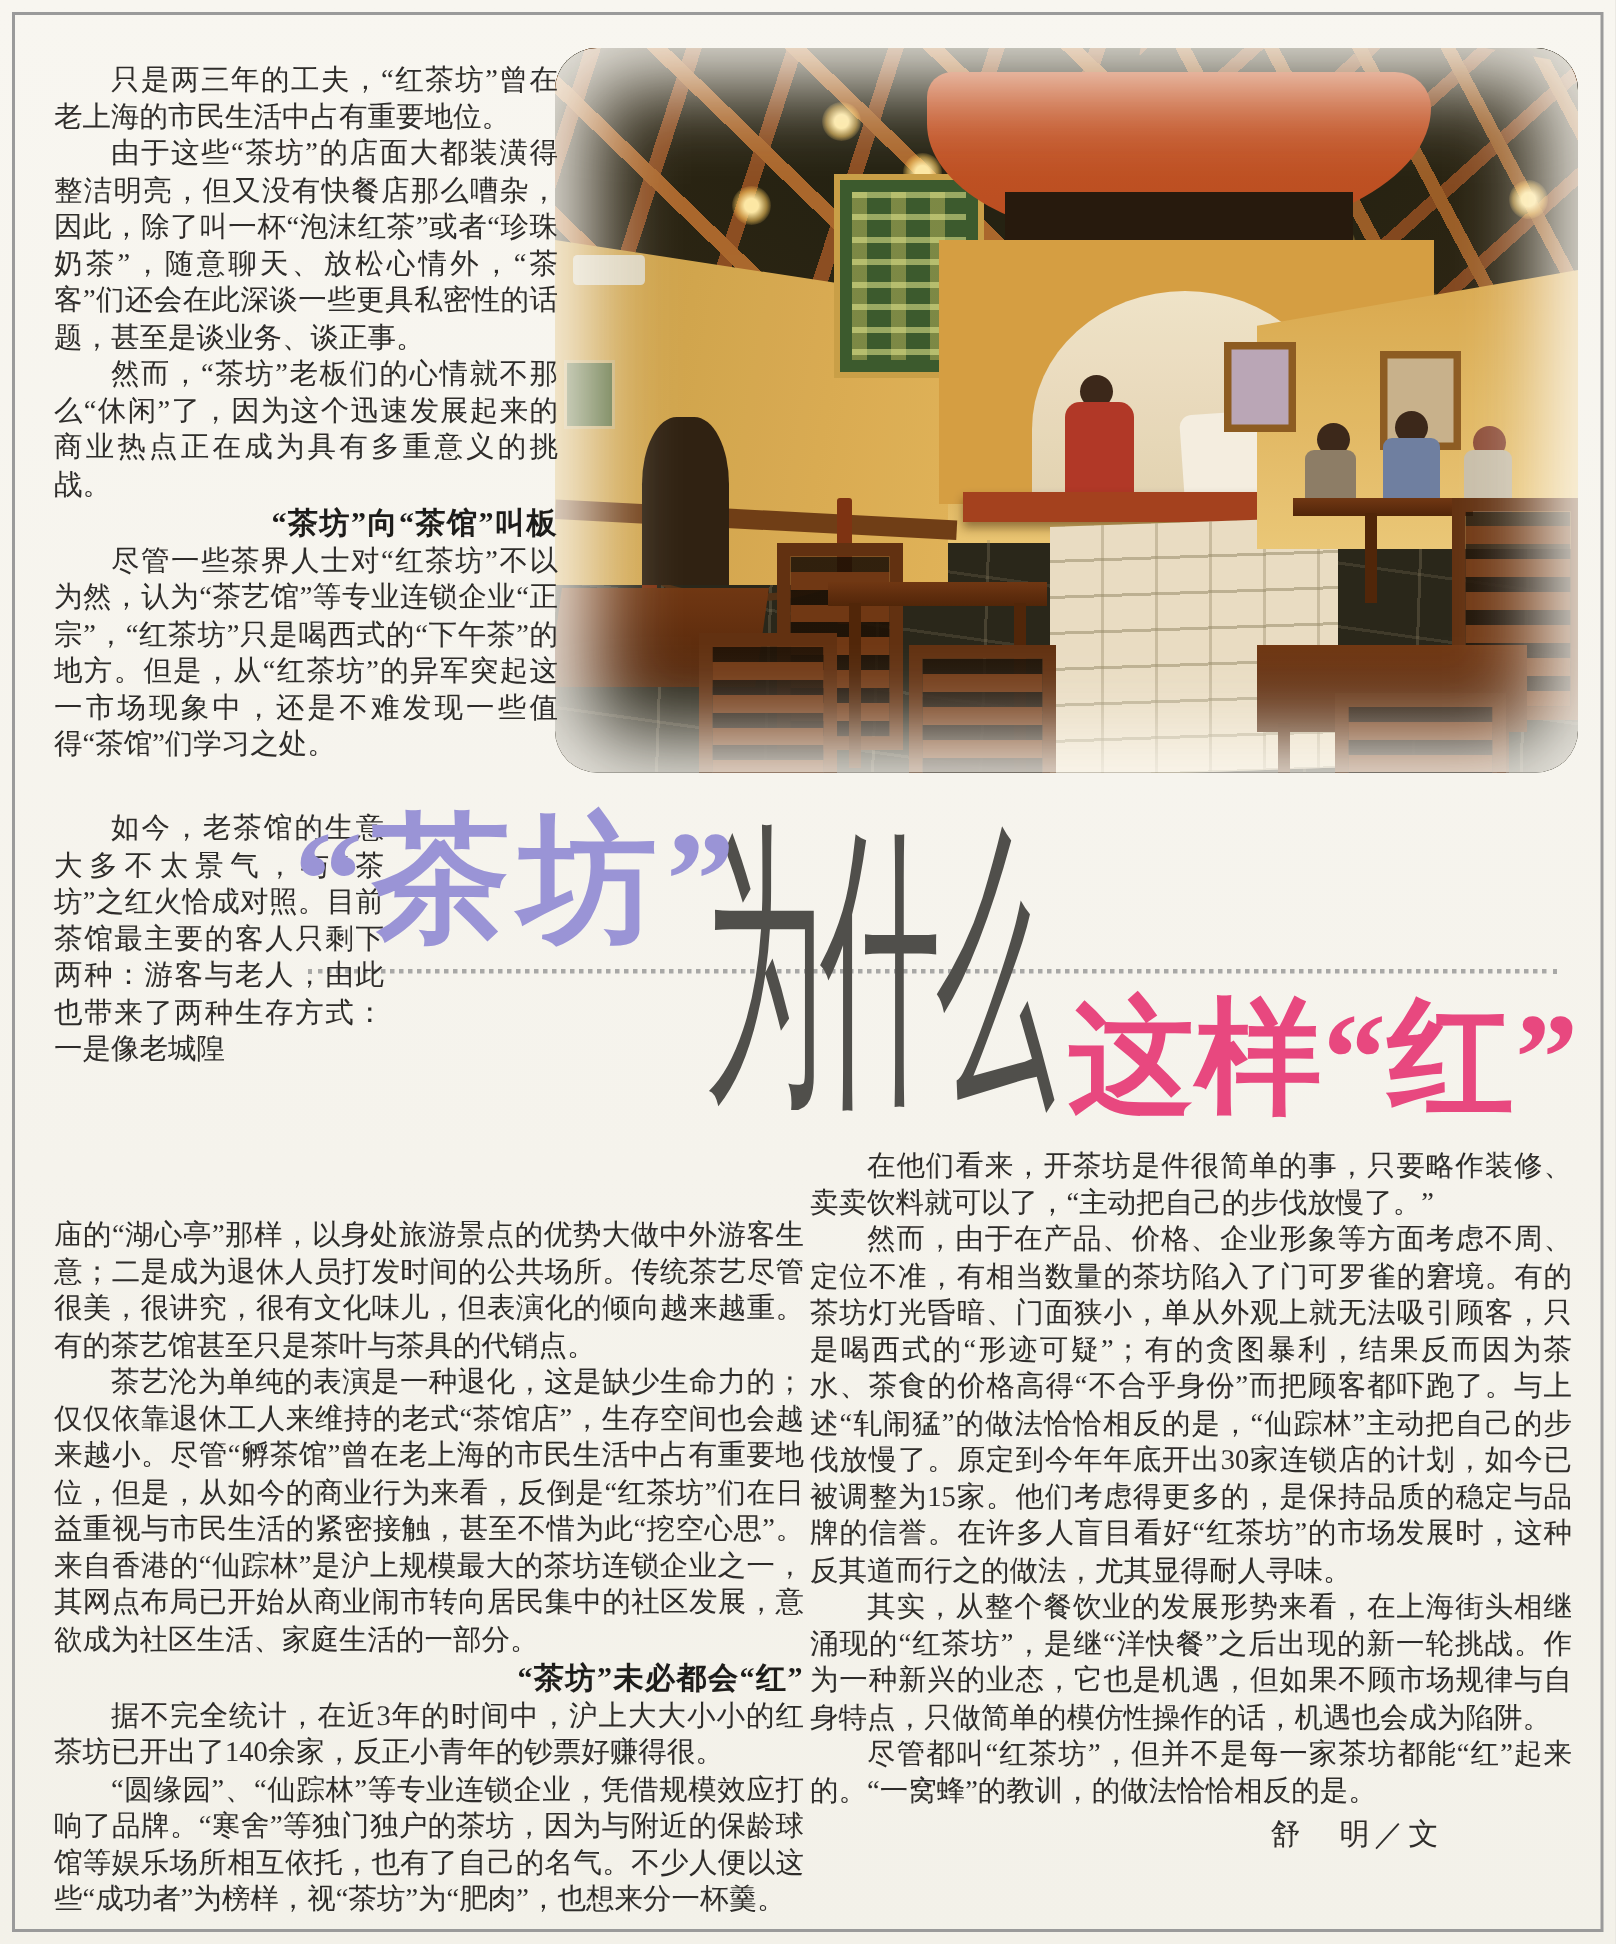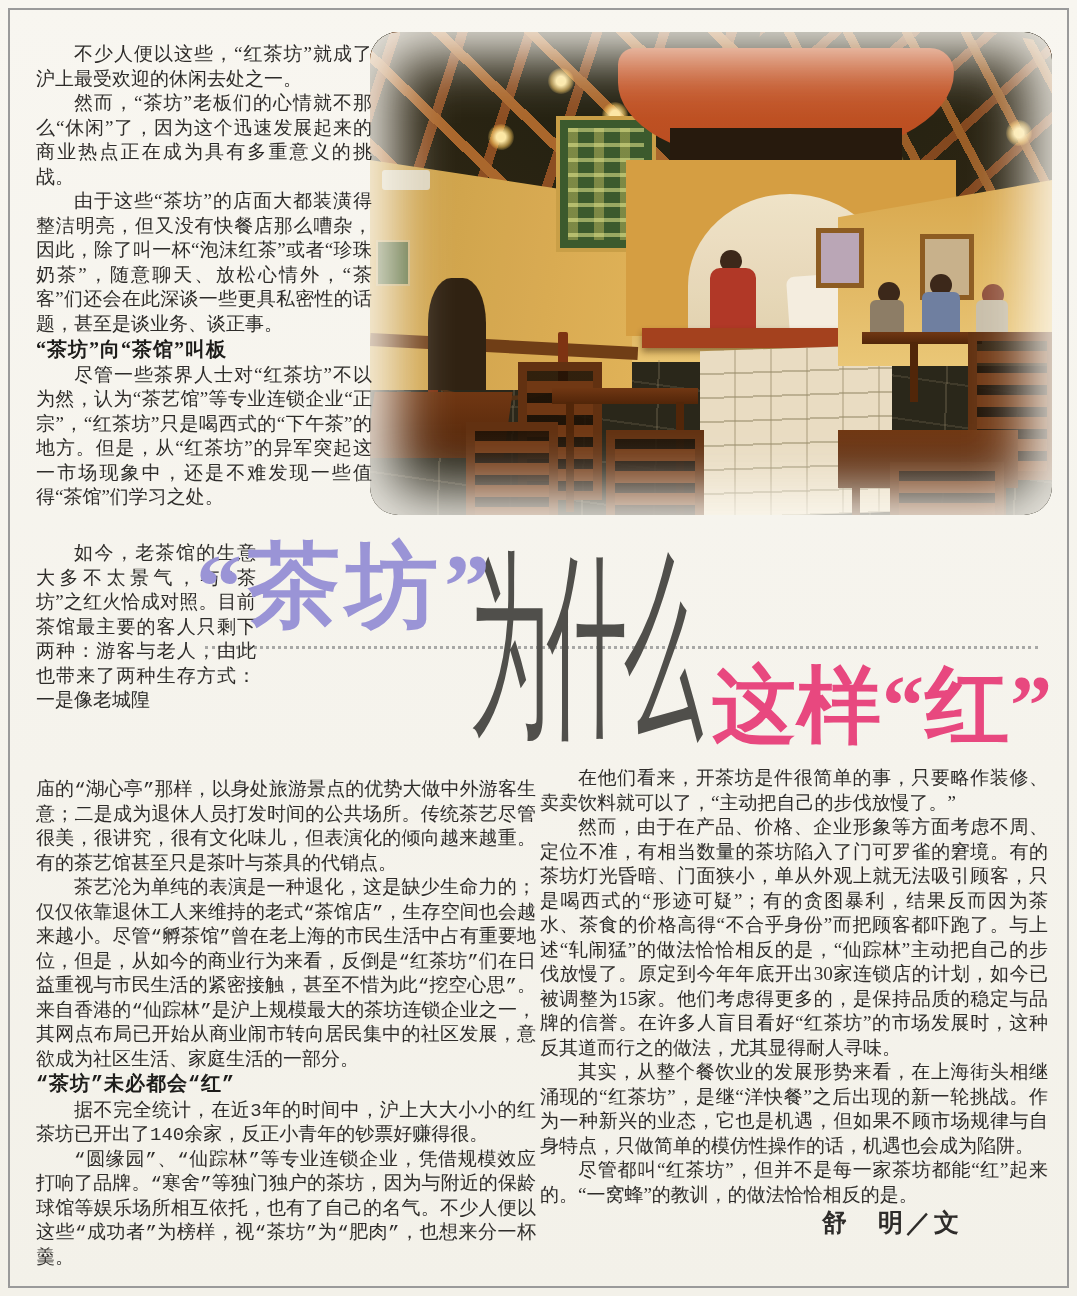--- a/index.html
+++ b/index.html
@@ -8,26 +8,26 @@
     background:linear-gradient(180deg,#f8f6f0 0%,#f5f3ec 60%,#f3f1e9 100%);
     font-family:"Liberation Serif","DejaVu Serif",serif;
     color:var(--text,#2e2c2a);overflow:hidden;
   }
   .page-frame{position:absolute;inset:8px;border:2px solid var(--border,#9a9a9a);pointer-events:none;}
 
   
   .col{position:absolute;font-size:19px;line-height:24.5px;text-align:justify;text-justify:inter-ideograph;}
   .col p{margin:0;}
   .col p.ind{text-indent:2em;}
-  .sec-title{font-size:20px;font-weight:bold;text-align:left;margin:1px 0;letter-spacing:1px;color:#1d1c1a;}
+  .sec-title{font-size:20px;font-weight:bold;text-align:right;margin:1px 0;letter-spacing:1px;color:#1d1c1a;}
   #colA{left:36px;top:42px;width:336px;}
   #colB{left:36px;top:541px;width:220px;}
-  #colC{left:36px;top:778px;width:500px;font-family:Liberation Mono, monospace;}
+  #colC{left:36px;top:812px;width:500px;}
   #colD{left:540px;top:766px;width:508px;}
-  .byline{font-weight:bold;font-size:25px;text-align:right;padding-right:86px;margin-top:4px;letter-spacing:3px;}
+  .byline{font-weight:normal;font-size:20px;text-align:right;padding-right:86px;margin-top:4px;letter-spacing:3px;}
 
   
   .dotted-rule{position:absolute;left:205px;top:646px;width:833px;border-top:3px dotted #8f8f8f;opacity:.75;}
   .hl-purple{position:absolute;left:196px;top:536px;font-size:92px;line-height:100px;letter-spacing:6px;
     color:var(--headline-purple,#9a94d6);font-weight:bold;z-index:2;}
   .hl-gray{position:absolute;left:470px;top:548px;font-size:200px;line-height:200px;white-space:nowrap;
     color:var(--headline-gray,#504f4b);transform:scaleX(.40);transform-origin:0 0;letter-spacing:-8px;z-index:1;font-weight:normal;}
   .hl-pink{position:absolute;left:712px;top:660px;font-size:84px;line-height:92px;white-space:nowrap;
     color:var(--headline-pink,#e8487f);font-weight:bold;z-index:2;letter-spacing:1px;}
 
@@ -161,23 +161,23 @@
     <div class="ph-tint"></div>
     <div class="ph-vignette"></div>
   </div>
 
   <div class="dotted-rule"></div>
   <div class="hl-purple">“茶坊”</div>
   <div class="hl-gray">为什么</div>
   <div class="hl-pink">这样“红”</div>
 
   <div class="col" id="colA">
-    <p class="ind">不少人便以这些，“红茶坊”就成了沪上最受欢迎的休闲去处之一。</p>
+    <p class="ind">只是两三年的工夫，“红茶坊”曾在老上海的市民生活中占有重要地位。</p>
+    <p class="ind">由于这些“茶坊”的店面大都装潢得整洁明亮，但又没有快餐店那么嘈杂，因此，除了叫一杯“泡沫红茶”或者“珍珠奶茶”，随意聊天、放松心情外，“茶客”们还会在此深谈一些更具私密性的话题，甚至是谈业务、谈正事。</p>
     <p class="ind">然而，“茶坊”老板们的心情就不那么“休闲”了，因为这个迅速发展起来的商业热点正在成为具有多重意义的挑战。</p>
-    <p class="ind">由于这些“茶坊”的店面大都装潢得整洁明亮，但又没有快餐店那么嘈杂，因此，除了叫一杯“泡沫红茶”或者“珍珠奶茶”，随意聊天、放松心情外，“茶客”们还会在此深谈一些更具私密性的话题，甚至是谈业务、谈正事。</p>
     <h2 class="sec-title">“茶坊”向“茶馆”叫板</h2>
     <p class="ind">尽管一些茶界人士对“红茶坊”不以为然，认为“茶艺馆”等专业连锁企业“正宗”，“红茶坊”只是喝西式的“下午茶”的地方。但是，从“红茶坊”的异军突起这一市场现象中，还是不难发现一些值得“茶馆”们学习之处。</p>
   </div>
 
   <div class="col" id="colB">
     <p class="ind">如今，老茶馆的生意大多不太景气，与“茶坊”之红火恰成对照。目前茶馆最主要的客人只剩下两种：游客与老人，由此也带来了两种生存方式：一是像老城隍</p>
   </div>
 
   <div class="col" id="colC">
     <p>庙的“湖心亭”那样，以身处旅游景点的优势大做中外游客生意；二是成为退休人员打发时间的公共场所。传统茶艺尽管很美，很讲究，很有文化味儿，但表演化的倾向越来越重。有的茶艺馆甚至只是茶叶与茶具的代销点。</p>

